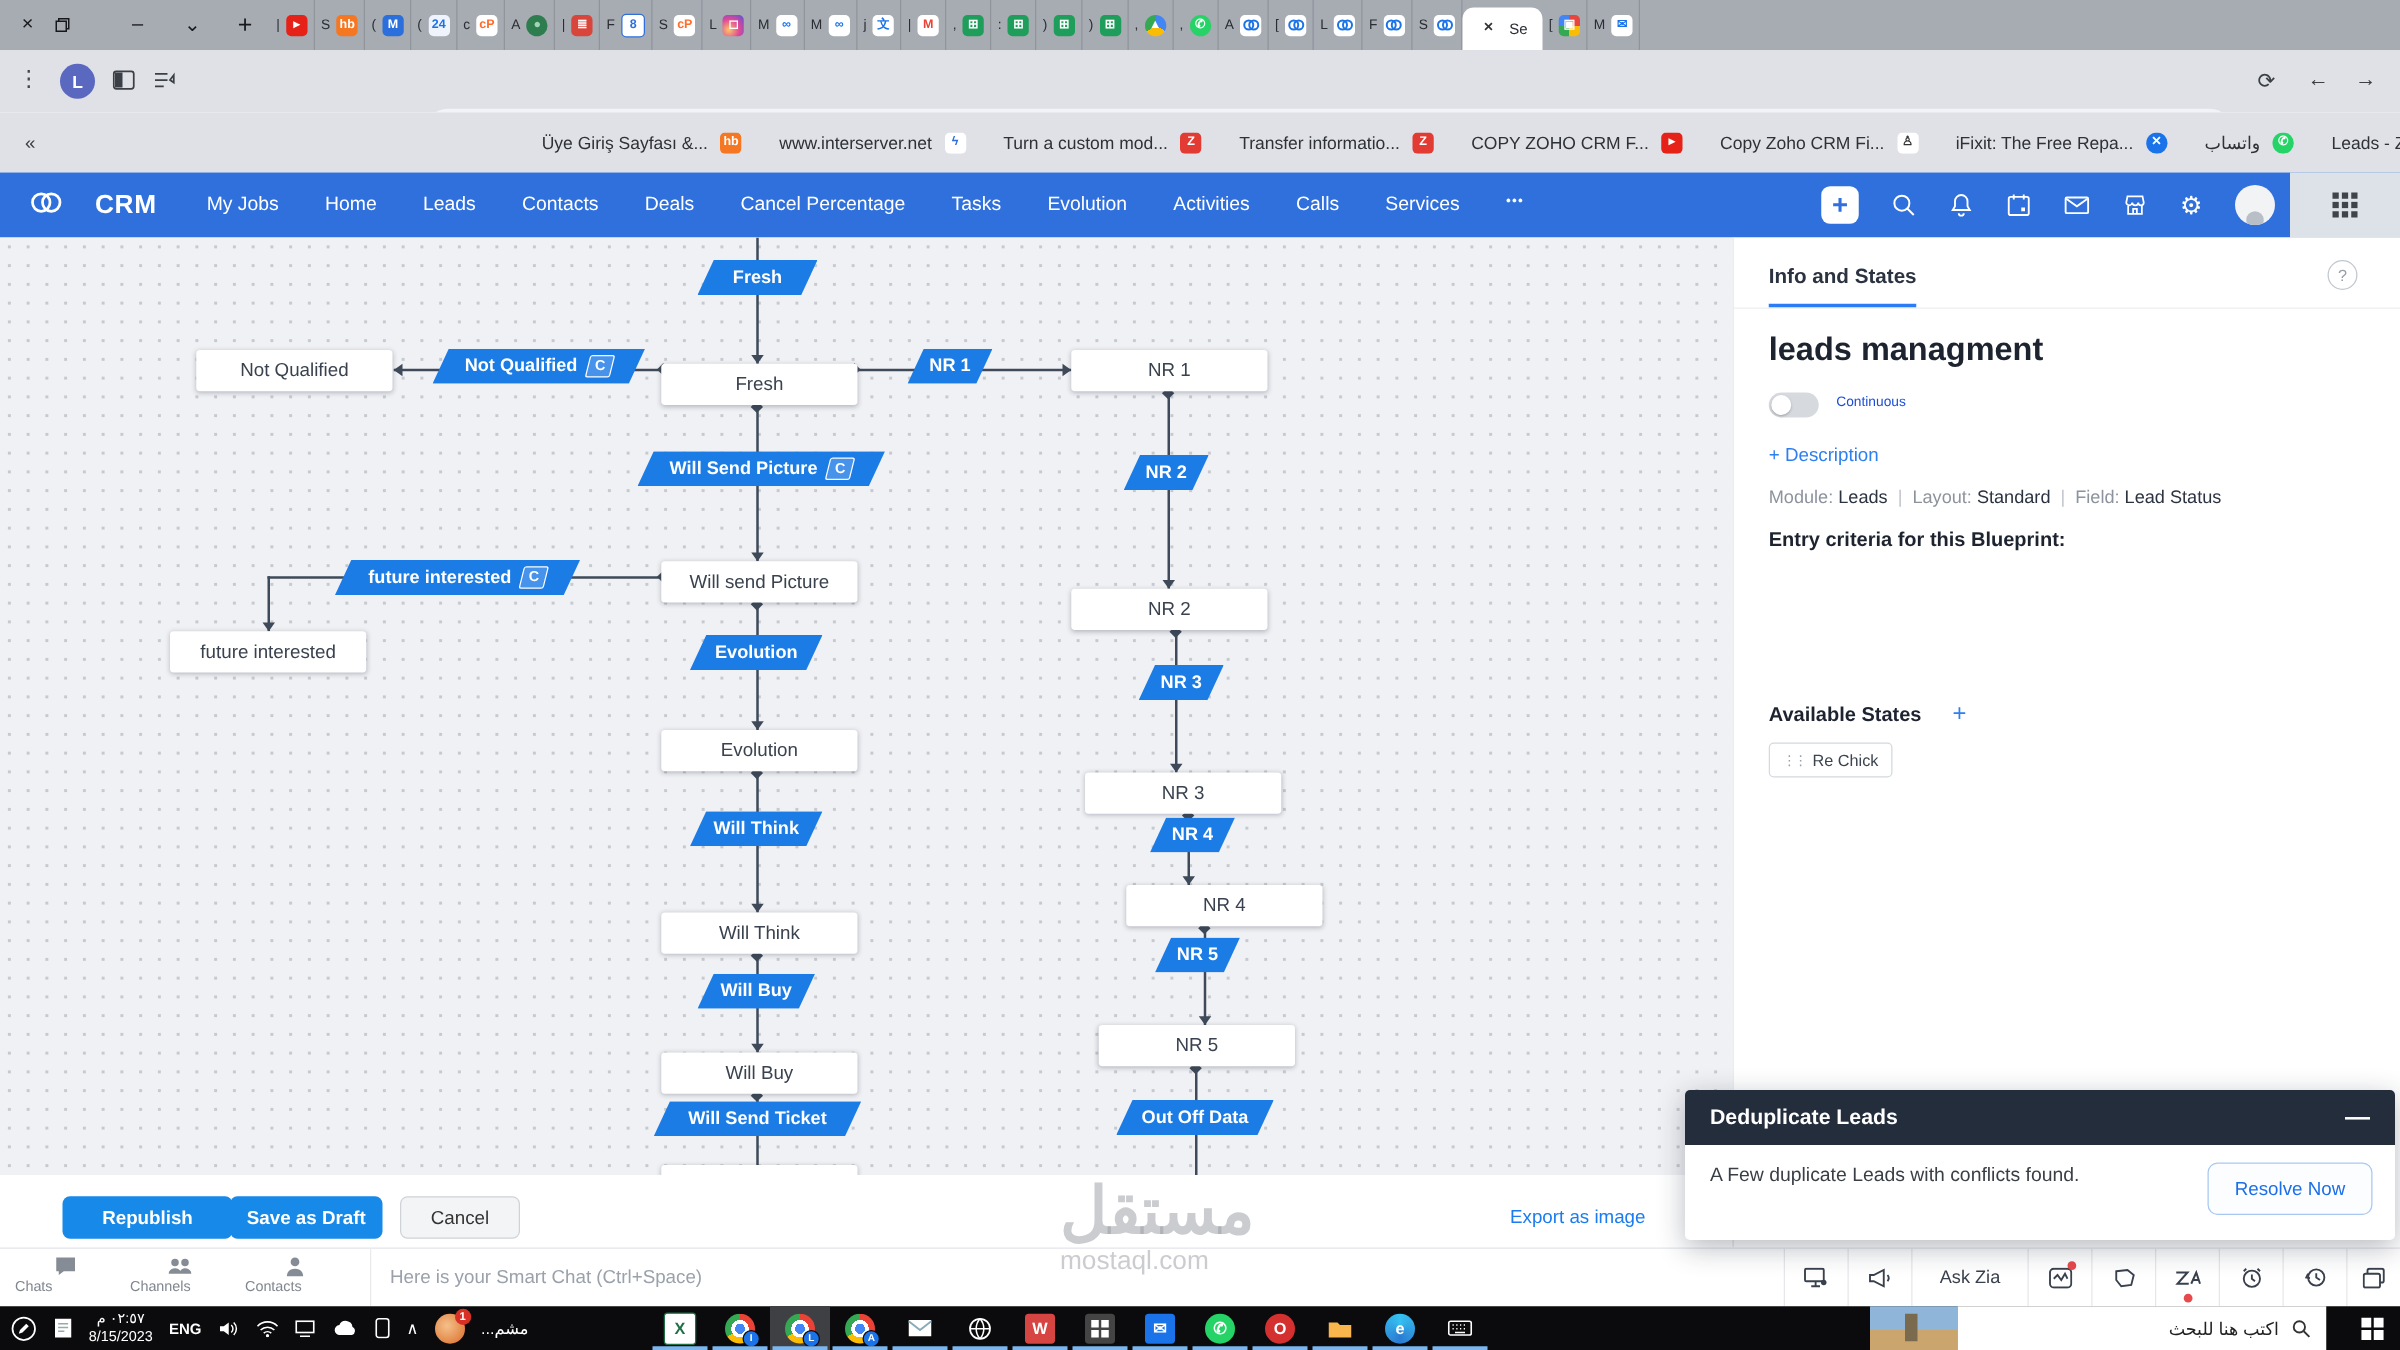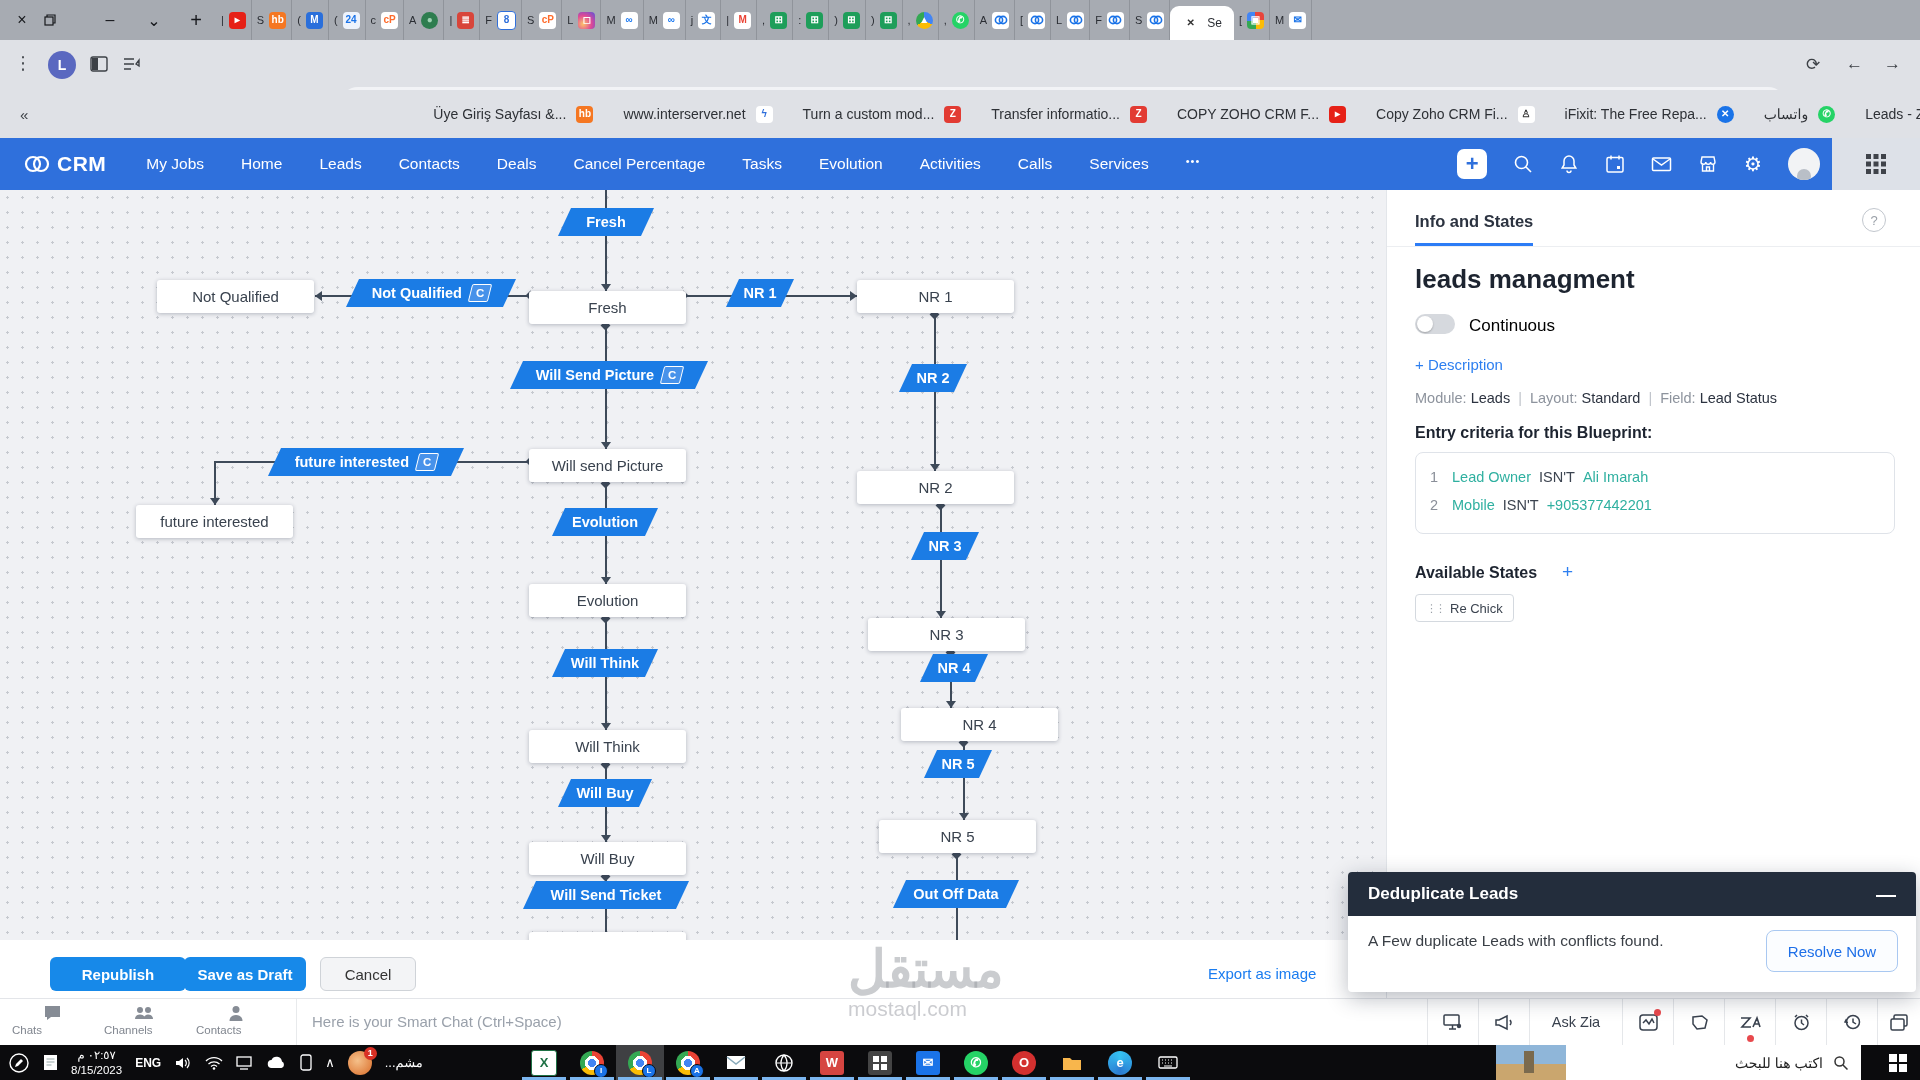--- a/index.html
+++ b/index.html
@@ -26,21 +26,21 @@
     display:flex;align-items:center;padding:0 14px;box-sizing:border-box;gap:16px;}
   #urltext{flex:1;text-align:right;font-size:14px;color:#26292e;}
   
   #bookmarksbar{left:0;top:90px;width:1920px;height:48px;background:#dfe1e6;display:flex;align-items:center;
     font-size:14px;color:#2e3136;}
   #bm-collapse{margin-left:20px;color:#3c4046;font-size:15px;}
   #bookmarks{display:flex;align-items:center;gap:30px;margin-left:405px;white-space:nowrap;overflow:hidden;}
   .bm{display:flex;align-items:center;gap:10px;}
   
   #crmnav{left:0;top:138px;width:1920px;height:52px;background:#2f70dc;display:flex;align-items:center;color:#fff;}
-  #crmlogo{margin-left:24px;display:flex;align-items:center;gap:7px;}
+  #crmlogo{margin-left:24px;display:flex;align-items:flex-start;gap:26px;}
   #crmbrand{font-size:21px;font-weight:bold;letter-spacing:.5px;}
   #crmmenu{display:flex;gap:37px;margin-left:40px;font-size:15.5px;}
   .navitem{cursor:pointer;}
   #navicons{position:absolute;right:100px;top:0;height:52px;display:flex;align-items:center;gap:26px;}
   #plusbtn{width:30px;height:30px;background:#fff;color:#2f70dc;border-radius:7px;display:flex;align-items:center;
     justify-content:center;font-size:22px;font-weight:bold;}
   #navavatar{width:32px;height:32px;border-radius:50%;background:#f2f3f5;display:flex;align-items:flex-end;justify-content:center;overflow:hidden;}
   #navavatar i{width:14px;height:14px;border-radius:50%;background:#b9bfc7;position:relative;top:3px;}
   #applauncher{position:absolute;right:0;top:0;width:88px;height:52px;background:#dde1e8;display:flex;
     align-items:center;justify-content:center;color:#3f434a;}
@@ -68,21 +68,21 @@
   
   #sidepanel{left:1386px;top:190px;width:534px;height:808px;background:#fff;border-left:1px solid #e3e6ea;box-sizing:border-box;}
   #sp-tab{position:absolute;left:28px;top:22px;font-size:16.5px;color:#2c3340;font-weight:bold;}
   #sp-underline{position:absolute;left:28px;top:53px;width:118px;height:3px;background:#2c7cf6;}
   #sp-divider{position:absolute;left:0;top:56px;width:534px;height:1px;background:#eceef1;}
   #sp-help{position:absolute;right:34px;top:18px;width:22px;height:22px;border:1.5px solid #c2c7ce;border-radius:50%;
     color:#9aa0a8;display:flex;align-items:center;justify-content:center;font-size:13px;}
   #sp-title{position:absolute;left:28px;top:74px;font-size:26px;font-weight:bold;color:#1d2430;}
   #sp-toggle{position:absolute;left:28px;top:124px;width:40px;height:20px;background:#d6d9de;border-radius:10px;}
   #sp-toggle i{position:absolute;left:2px;top:2px;width:16px;height:16px;background:#fff;border-radius:50%;box-shadow:0 1px 2px rgba(0,0,0,.25);}
-  #sp-toggle-label{position:absolute;left:82px;top:126px;font-size:17px;color:#000000;}
+  #sp-toggle-label{position:absolute;left:82px;top:126px;font-size:11px;color:#1d4ed8;}
   #sp-desc{position:absolute;left:28px;top:166px;font-size:15px;color:#2d7ff0;}
   #sp-meta{position:absolute;left:28px;top:200px;font-size:14.5px;color:#8d939d;}
   #sp-meta b{color:#2c3340;font-weight:normal;}
   #sp-meta .sep{color:#c0c4cb;padding:0 8px;}
   #sp-entry{position:absolute;left:28px;top:234px;font-size:16px;font-weight:bold;color:#1d2430;text-align:center;}
   #sp-criteria{position:absolute;left:28px;top:262px;width:478px;height:80px;border:1px solid #dfe3e9;border-radius:8px;}
   .crit{position:absolute;left:14px;font-size:14.5px;color:#3c4450;}
   .crit .num{color:#8a8f99;display:inline-block;width:22px;}
   .crit .teal{color:#2fb0a0;}
   #sp-avail{position:absolute;left:28px;top:374px;font-size:16px;font-weight:bold;color:#1d2430;}
@@ -575,24 +575,20 @@
     <div id="sp-title">leads managment</div>
     <div id="sp-toggle">
         <i></i>
       </div>
     <div id="sp-toggle-label">Continuous</div>
     <div id="sp-desc">+ Description</div>
     <div id="sp-meta">
       <span>Module:</span> <b>Leads</b><span class="sep">|</span><span>Layout:</span> <b>Standard</b><span class="sep">|</span><span>Field:</span> <b>Lead Status</b>
     </div>
     <div id="sp-entry">Entry criteria for this Blueprint:</div>
-    <div id="sp-criteria">
-      <div class="crit" style="top:16px"><span class="num">1</span><span class="teal">Lead Owner</span>&nbsp;&nbsp;<span>ISN'T</span>&nbsp;&nbsp;<span class="teal">Ali Imarah</span></div>
-      <div class="crit" style="top:44px"><span class="num">2</span><span class="teal">Mobile</span>&nbsp;&nbsp;<span>ISN'T</span>&nbsp;&nbsp;<span class="teal">+905377442201</span></div>
-    </div>
     <div id="sp-avail">Available States</div>
     <div id="sp-plus">+</div>
     <div id="sp-chip">
         <span class="dots">⋮⋮</span>
         <span>Re Chick</span>
       </div>
   </div>
 
   <div id="dedup" class="abs">
     <div id="dedup-head">

